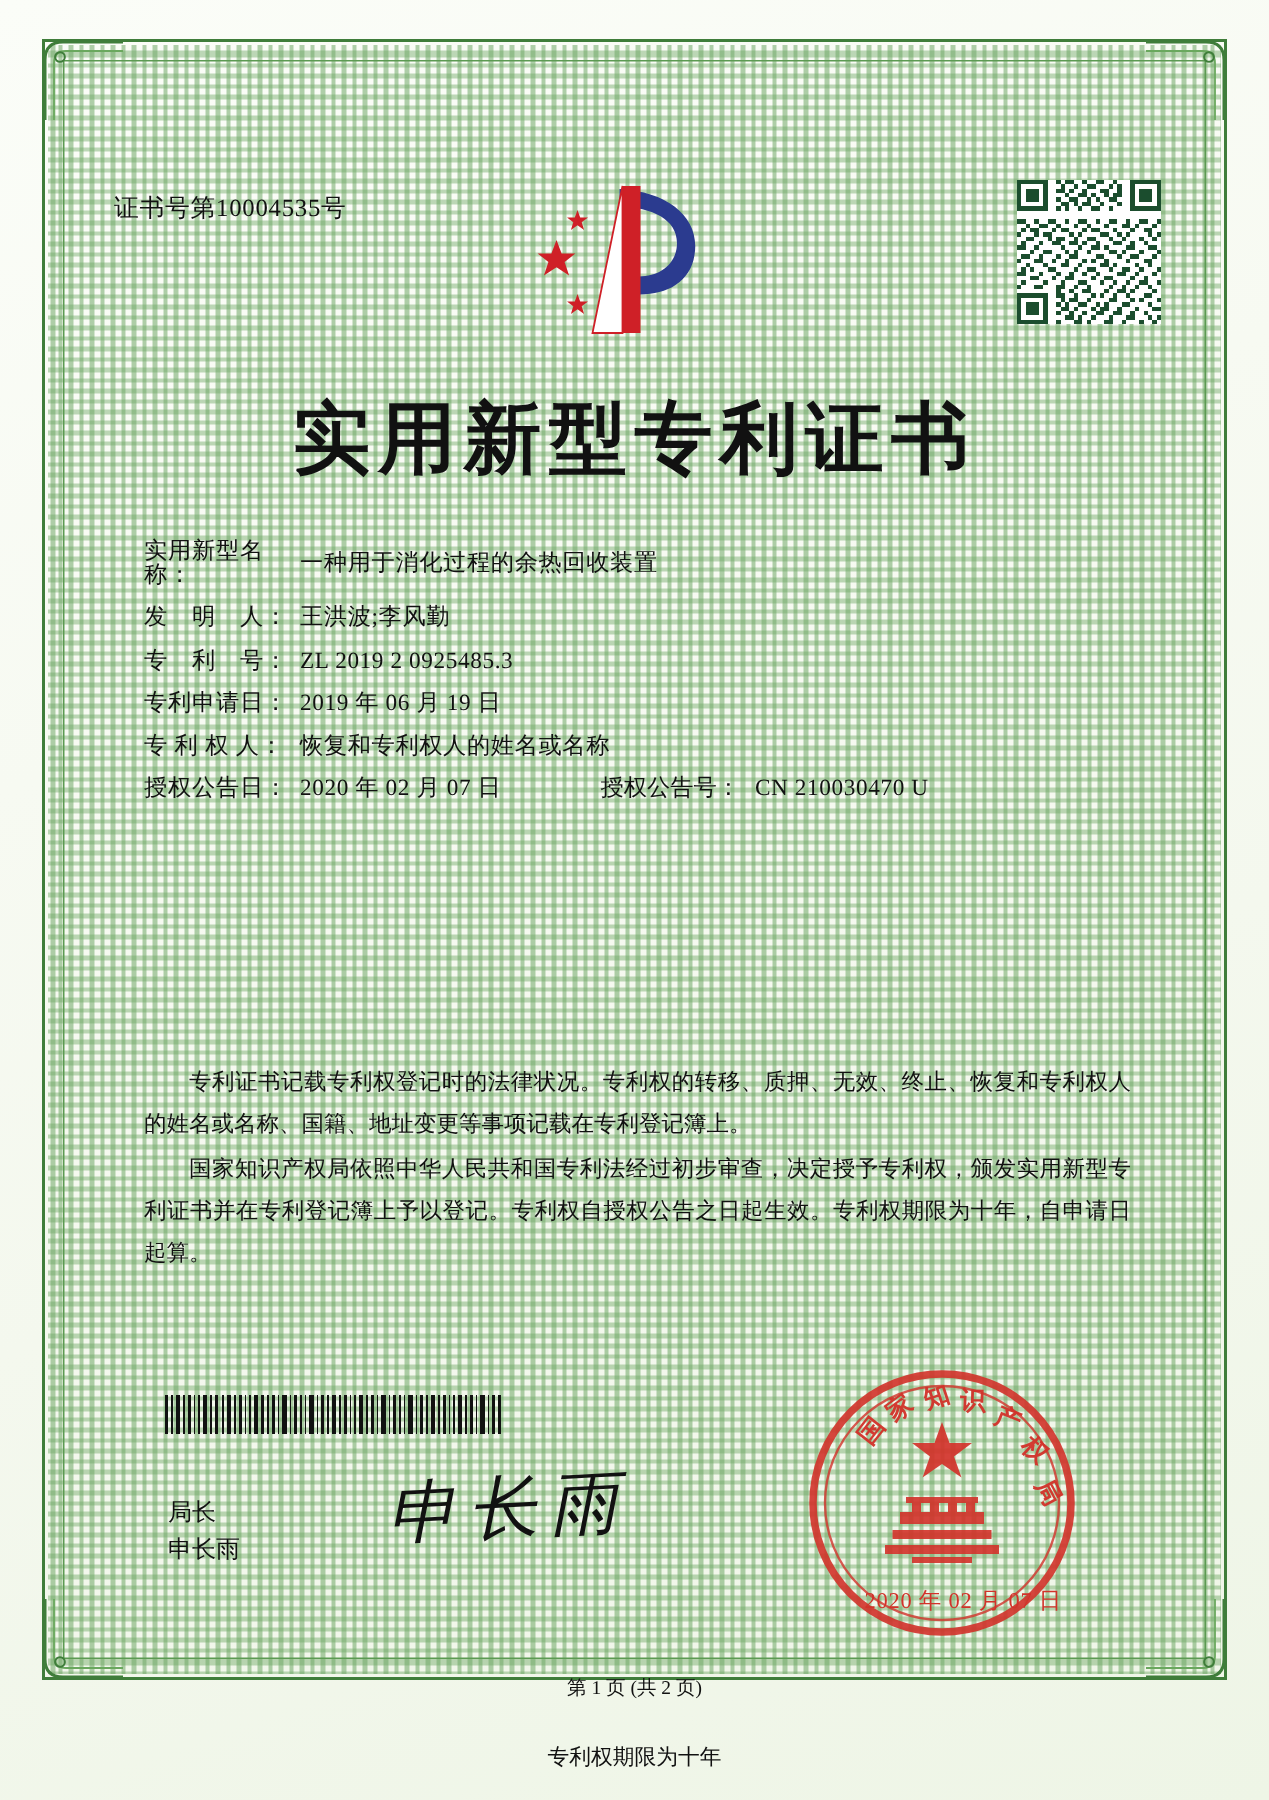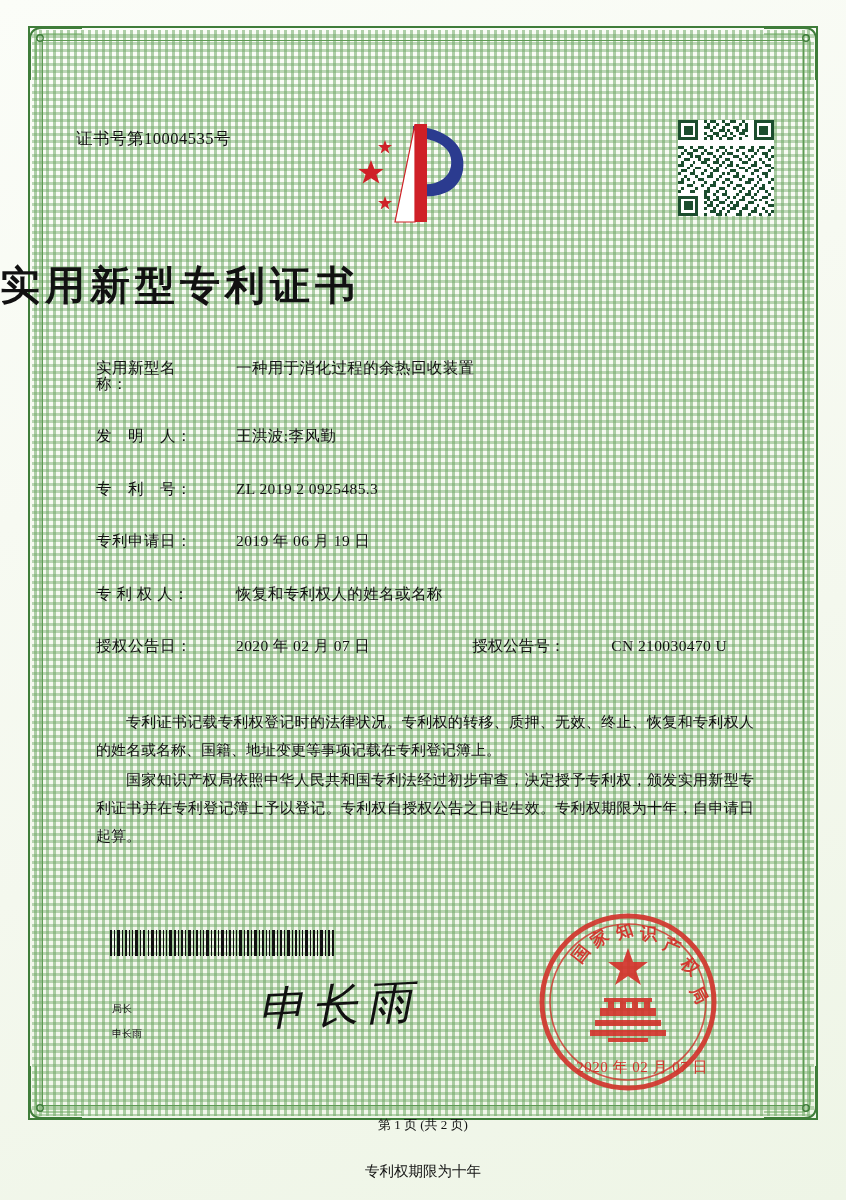--- a/index.html
+++ b/index.html
@@ -88,41 +88,41 @@
     width: 96px;
     height: 96px;
   }
 
   
   .title {
     position: absolute;
     left: 0;
     right: 0;
     top: 258px;
-    font-size: 40px;
+    text-align: center;
+    font-size: 52px;
     font-weight: bold;
     letter-spacing: 5px;
     color: #111;
     font-family: "DejaVu Serif", "Liberation Serif", serif;
   }
 
   
   .fields {
     position: absolute;
     left: 96px;
     right: 96px;
     top: 360px;
     font-size: 15.5px;
     line-height: 1;
   }
   .field-row {
     display: flex;
-    align-items: flex-start;
-    margin-bottom: 37px;
-    gap: 36px;
+    align-items: center;
+    margin-bottom: 13px;
   }
   .field-label {
     width: 104px;
     flex: 0 0 104px;
     color: #111;
     letter-spacing: .5px;
   }
   .field-value {
     color: #111;
     letter-spacing: .4px;
@@ -158,21 +158,21 @@
     top: 930px;
     width: 225px;
     height: 26px;
   }
 
   
   .sig-label {
     position: absolute;
     left: 112px;
     top: 996px;
-    font-size: 10px;
+    font-size: 16px;
     line-height: 25px;
     color: #111;
   }
   .signature {
     position: absolute;
     left: 258px;
     top: 975px;
     font-size: 46px;
     font-family: "DejaVu Serif", serif;
     letter-spacing: 8px;

